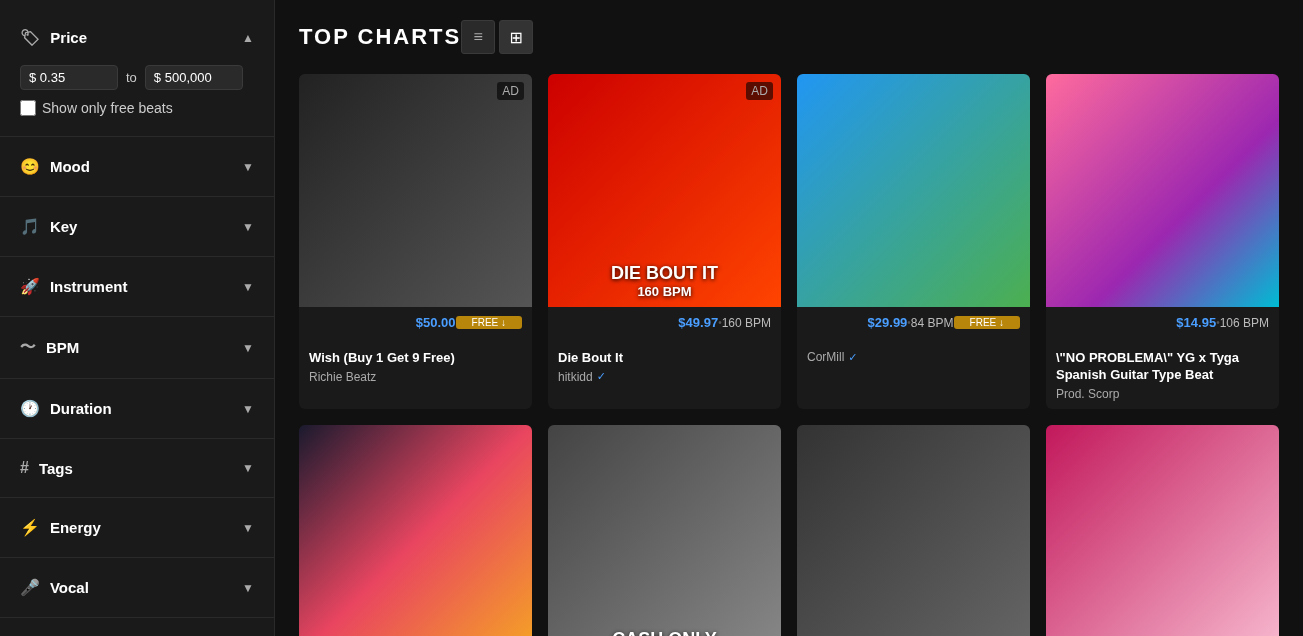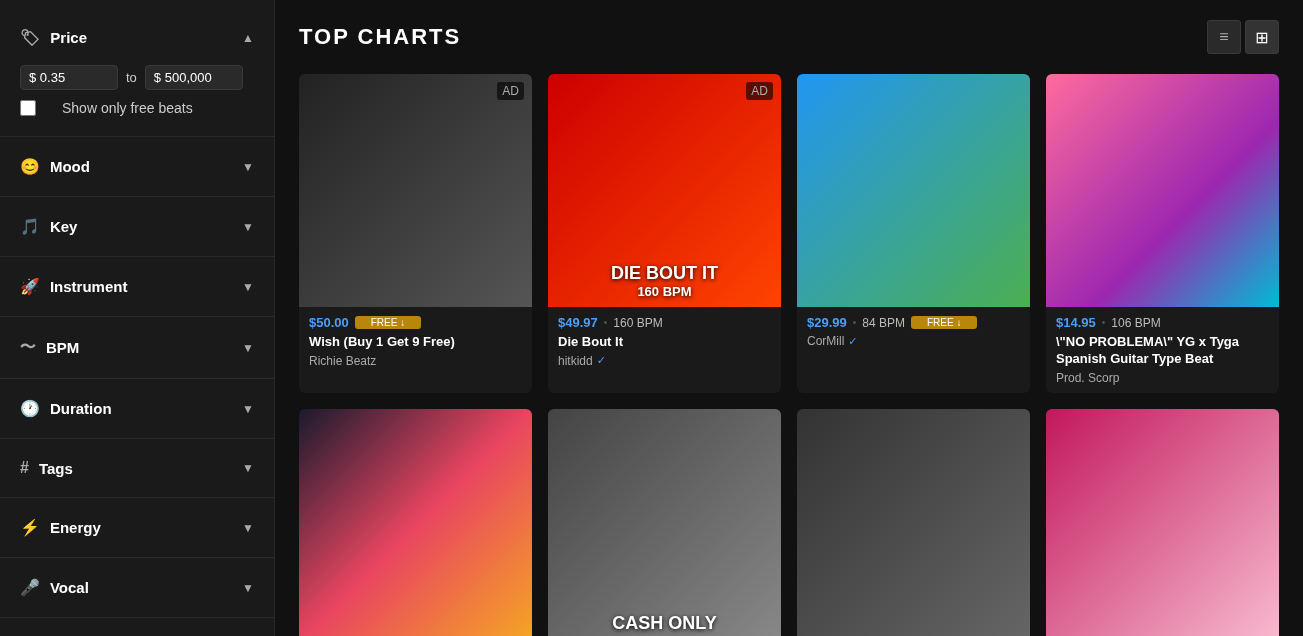--- a/index.html
+++ b/index.html
@@ -69,21 +69,21 @@
       color: #fff;
       padding: 4px 8px;
       border-radius: 4px;
       width: 98px;
       font-size: 13px;
     }
 
     .free-beats-row {
       display: flex;
       align-items: flex-start;
-      gap: 26px;
+      gap: 6px;
       margin: 8px 0;
       font-size: 14px;
       color: #ccc;
       cursor: pointer;
     }
 
     .free-beats-row input[type="checkbox"] {
       width: 16px;
       height: 16px;
       cursor: pointer;
@@ -94,21 +94,20 @@
     .main {
       flex: 1;
       background: #111;
       overflow-y: auto;
       padding: 20px 24px;
     }
 
     .top-bar {
       display: flex;
       align-items: center;
-      justify-content: space-between;
       margin-bottom: 20px;
     }
 
     .page-title {
       font-size: 22px;
       font-weight: 700;
       letter-spacing: 2px;
       color: #fff;
     }
 
@@ -193,23 +192,23 @@
       text-shadow: 0 1px 4px #000;
     }
 
     .beat-info {
       padding: 8px 10px;
     }
 
     .beat-meta {
       display: flex;
       align-items: center;
-      gap: 6px;
       flex-wrap: wrap;
-      margin-bottom: 4px;
+      margin-bottom: 20px;
+      justify-content: flex-end;
     }
 
     .beat-price {
       color: #4a9eff;
       font-size: 13px;
       font-weight: 700;
     }
 
     .beat-bpm-badge {
       color: #bbb;

